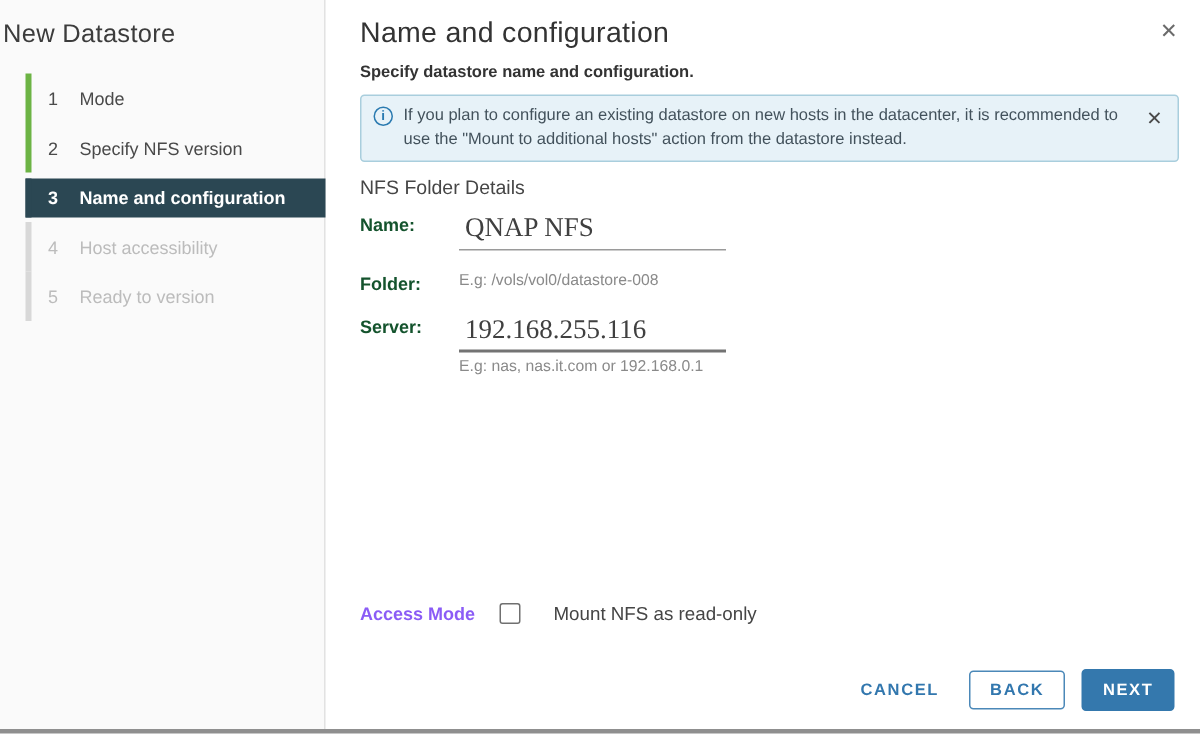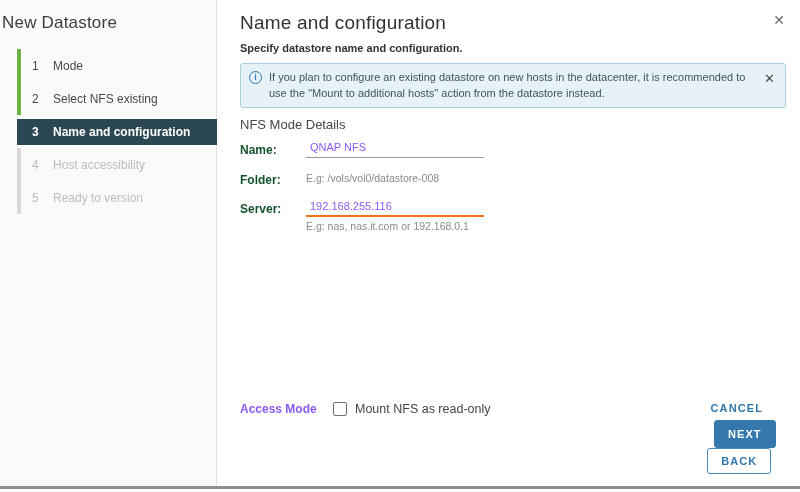--- a/index.html
+++ b/index.html
@@ -78,43 +78,43 @@
   .form { margin-top:7px; }
   .form-row { display:flex; margin-bottom:11px; }
   .form-label {
     width:66px; font-size:12px; font-weight:bold; color:#14532d;
     padding-top:4px;
   }
   .form-field { width:178px; }
   .field-input {
     display:block; width:100%;
     border:none; border-bottom:1px solid #9a9a9a;
-    font-family:Liberation Sans, sans-serif;
-    font-size:11px; color:#8b5cf6;
+    font-family:Liberation Serif, serif;
+    font-size:18px; color:#404040;
     padding:2px 0 4px 4px; background:transparent; outline:none;
   }
-  .form-row.focused .field-input { border-bottom:2px solid #f97316; padding-bottom:3px; }
+  .form-row.focused .field-input { border-bottom:2px solid #737373; padding-bottom:3px; }
   .helper { font-size:10.5px; color:#8a8a8a; margin-top:3px; padding-left:0; }
 
   .access-row {
     position:absolute; top:402px; left:23px;
     display:flex; align-items:center;
   }
   .access-label { width:93px; font-size:12px; font-weight:bold; color:#8b5cf6; }
   .checkbox {
     width:14px; height:14px;
     border:1px solid #707070; border-radius:2px;
     background:#fff; cursor:pointer;
   }
-  .checkbox-label { margin-left:8px; font-size:12.5px; color:#454545; cursor:pointer; }
+  .checkbox-label { margin-left:22px; font-size:12.5px; color:#454545; cursor:pointer; }
 
   
   .footer {
     position:absolute; bottom:12px; right:17px;
-    display:flex; align-items:center;flex-direction:column;
+    display:flex; align-items:center;
   }
   .btn { font-family:"Liberation Sans", sans-serif; font-size:11px; letter-spacing:1.1px;
          font-weight:bold; cursor:pointer; }
   .btn-cancel { color:#3277ae; background:none; border:none; margin-right:16px; padding:6px 4px; }
   .btn-back {
     color:#3277ae; background:#fff;
     border:1px solid #4b88b8; border-radius:3px;
     padding:6px 13px; margin-right:11px;
   }
   .btn-next {
@@ -130,21 +130,21 @@
 
   <div class="sidebar">
     <div class="sidebar-title">New Datastore</div>
     <div class="steps">
       <div class="step completed">
         <span class="step-number">1</span>
         <span>Mode</span>
       </div>
       <div class="step completed">
         <span class="step-number">2</span>
-        <span>Select NFS existing</span>
+        <span>Specify NFS version</span>
       </div>
       <div class="step active">
         <span class="step-number">3</span>
         <span>Name and configuration</span>
       </div>
       <div class="step pending">
         <span class="step-number">4</span>
         <span>Host accessibility</span>
       </div>
       <div class="step pending">
@@ -159,21 +159,21 @@
 
     <h1 class="page-title">Name and configuration</h1>
     <div class="subtitle">Specify datastore name and configuration.</div>
 
     <div class="banner">
       <span class="info-icon">i</span>
       <span class="banner-text">If you plan to configure an existing datastore on new hosts in the datacenter, it is recommended to use the "Mount to additional hosts" action from the datastore instead.</span>
       <span class="banner-close">✕</span>
     </div>
 
-    <div class="section-title">NFS Mode Details</div>
+    <div class="section-title">NFS Folder Details</div>
 
     <div class="form">
       <div class="form-row">
         <div class="form-label">Name:</div>
         <div class="form-field">
           <input class="field-input" type="text" value="QNAP NFS" style="">
         </div>
       </div>
       <div class="form-row">
         <div class="form-label">Folder:</div>
@@ -191,18 +191,18 @@
     </div>
 
     <div class="access-row">
       <div class="access-label">Access Mode</div>
       <div class="checkbox"></div>
       <div class="checkbox-label">Mount NFS as read-only</div>
     </div>
 
     <div class="footer">
       <button class="btn btn-cancel">CANCEL</button>
+      <button class="btn btn-back">BACK</button>
       <button class="btn btn-next">NEXT</button>
-      <button class="btn btn-back">BACK</button>
     </div>
   </div>
 
 </div>
 
 </body></html>

